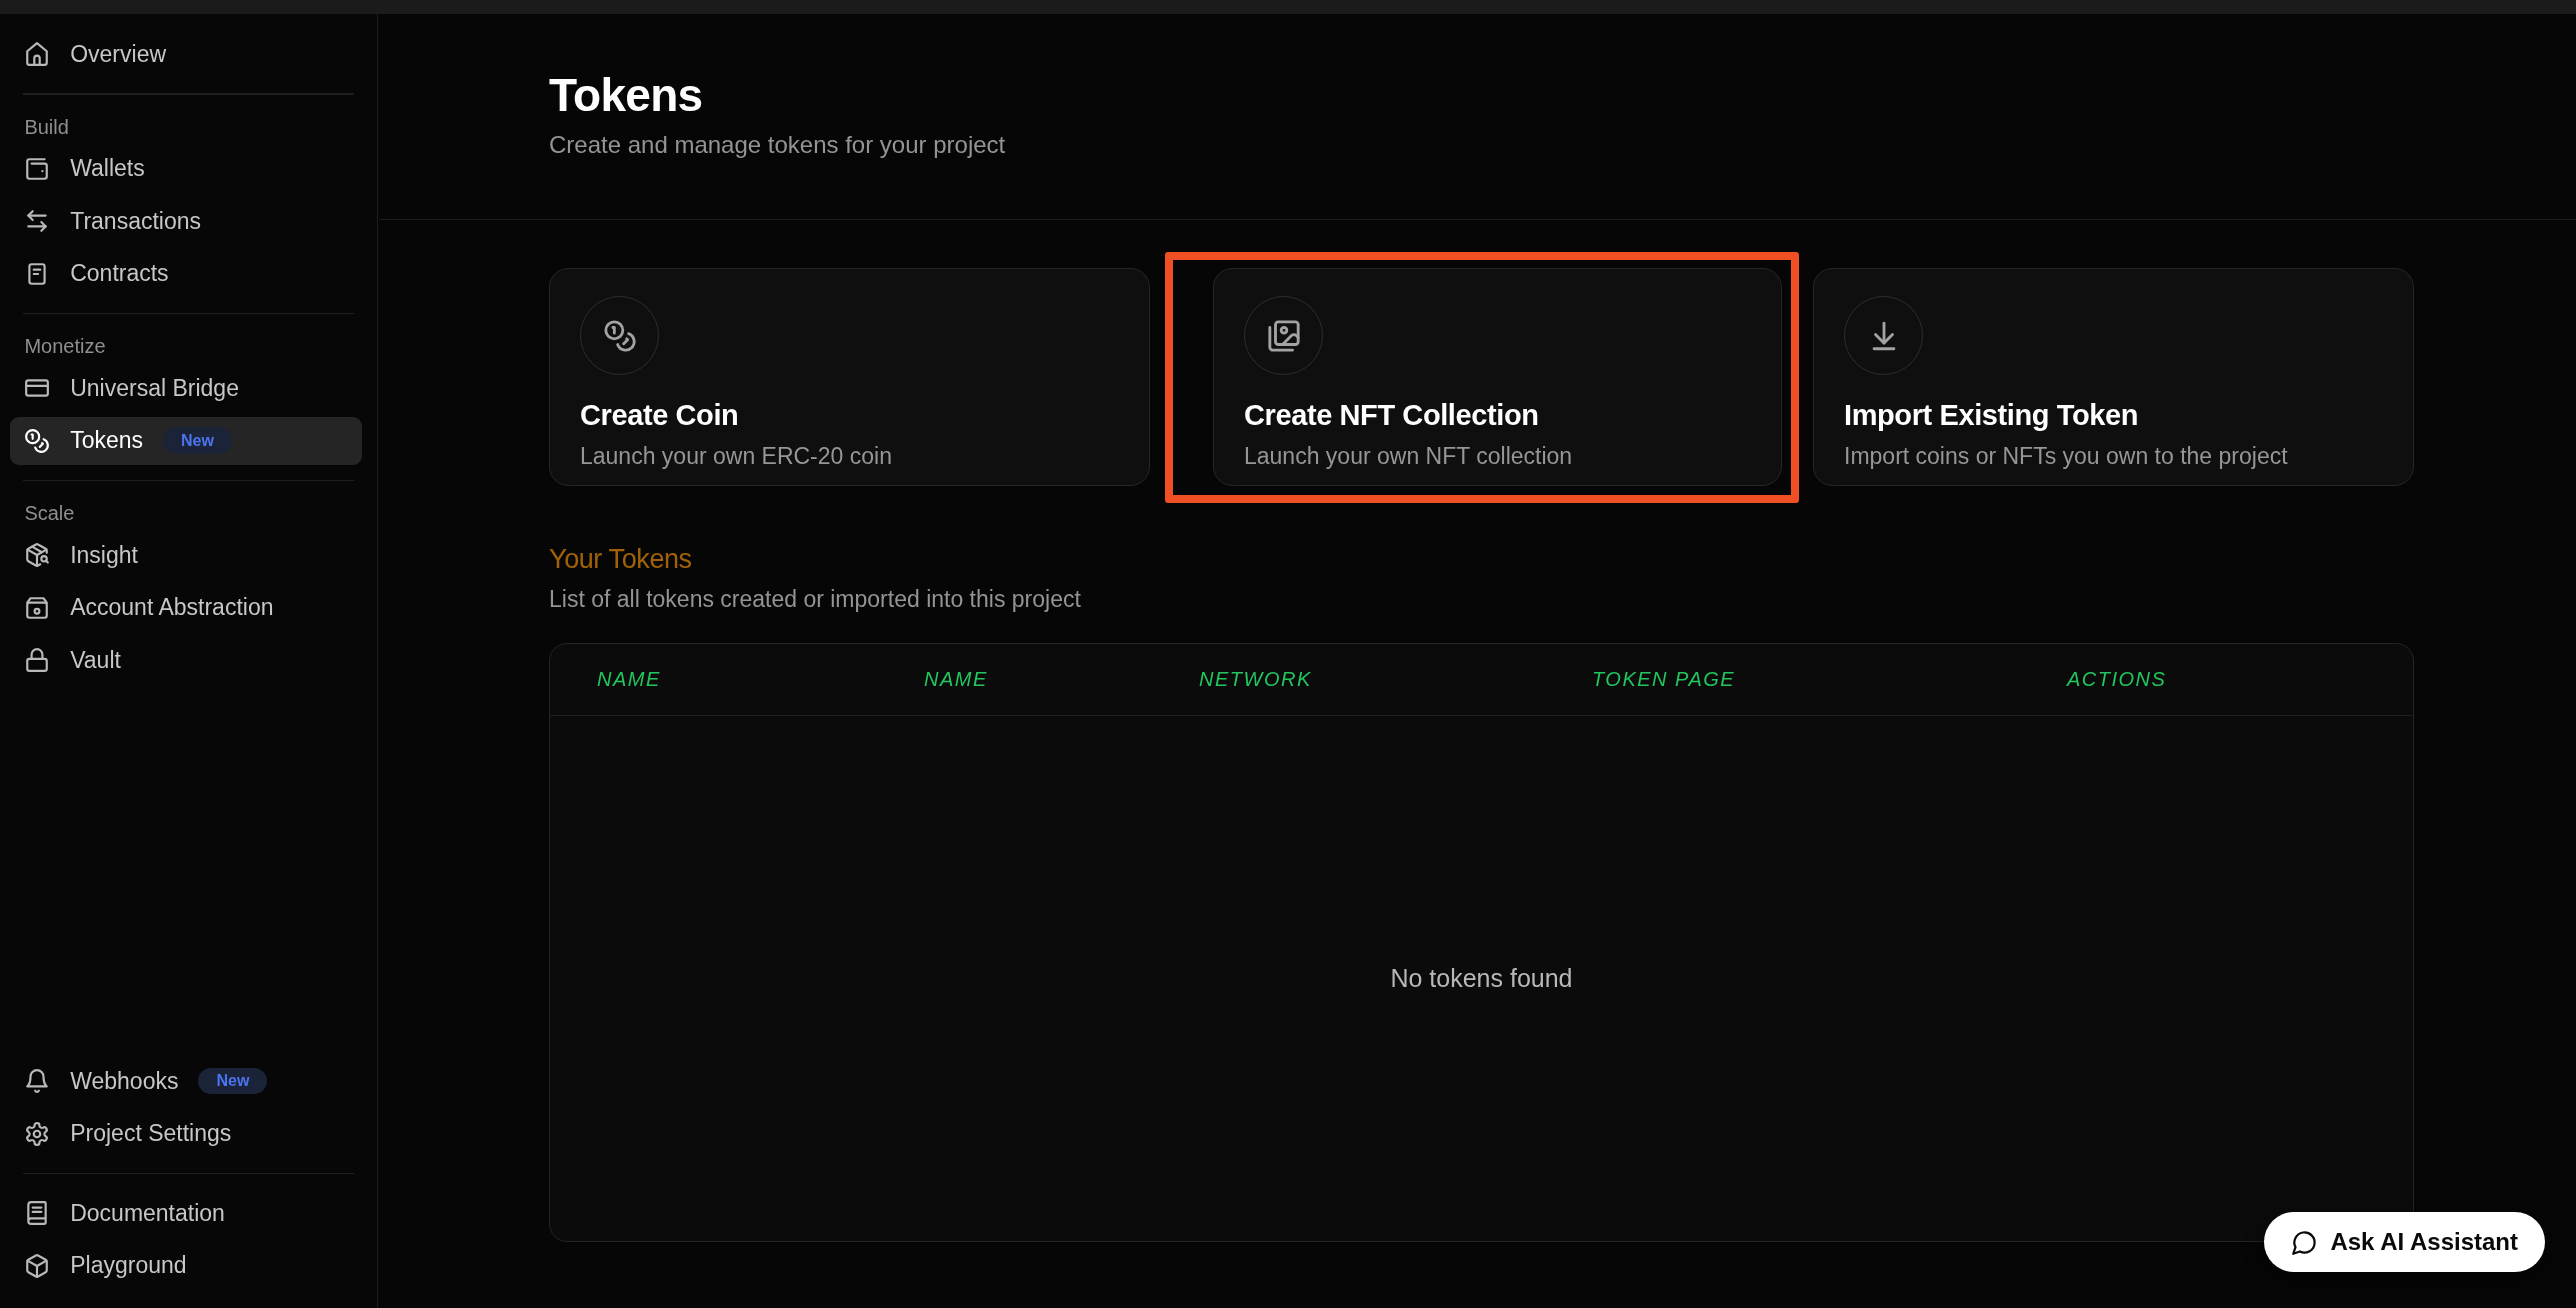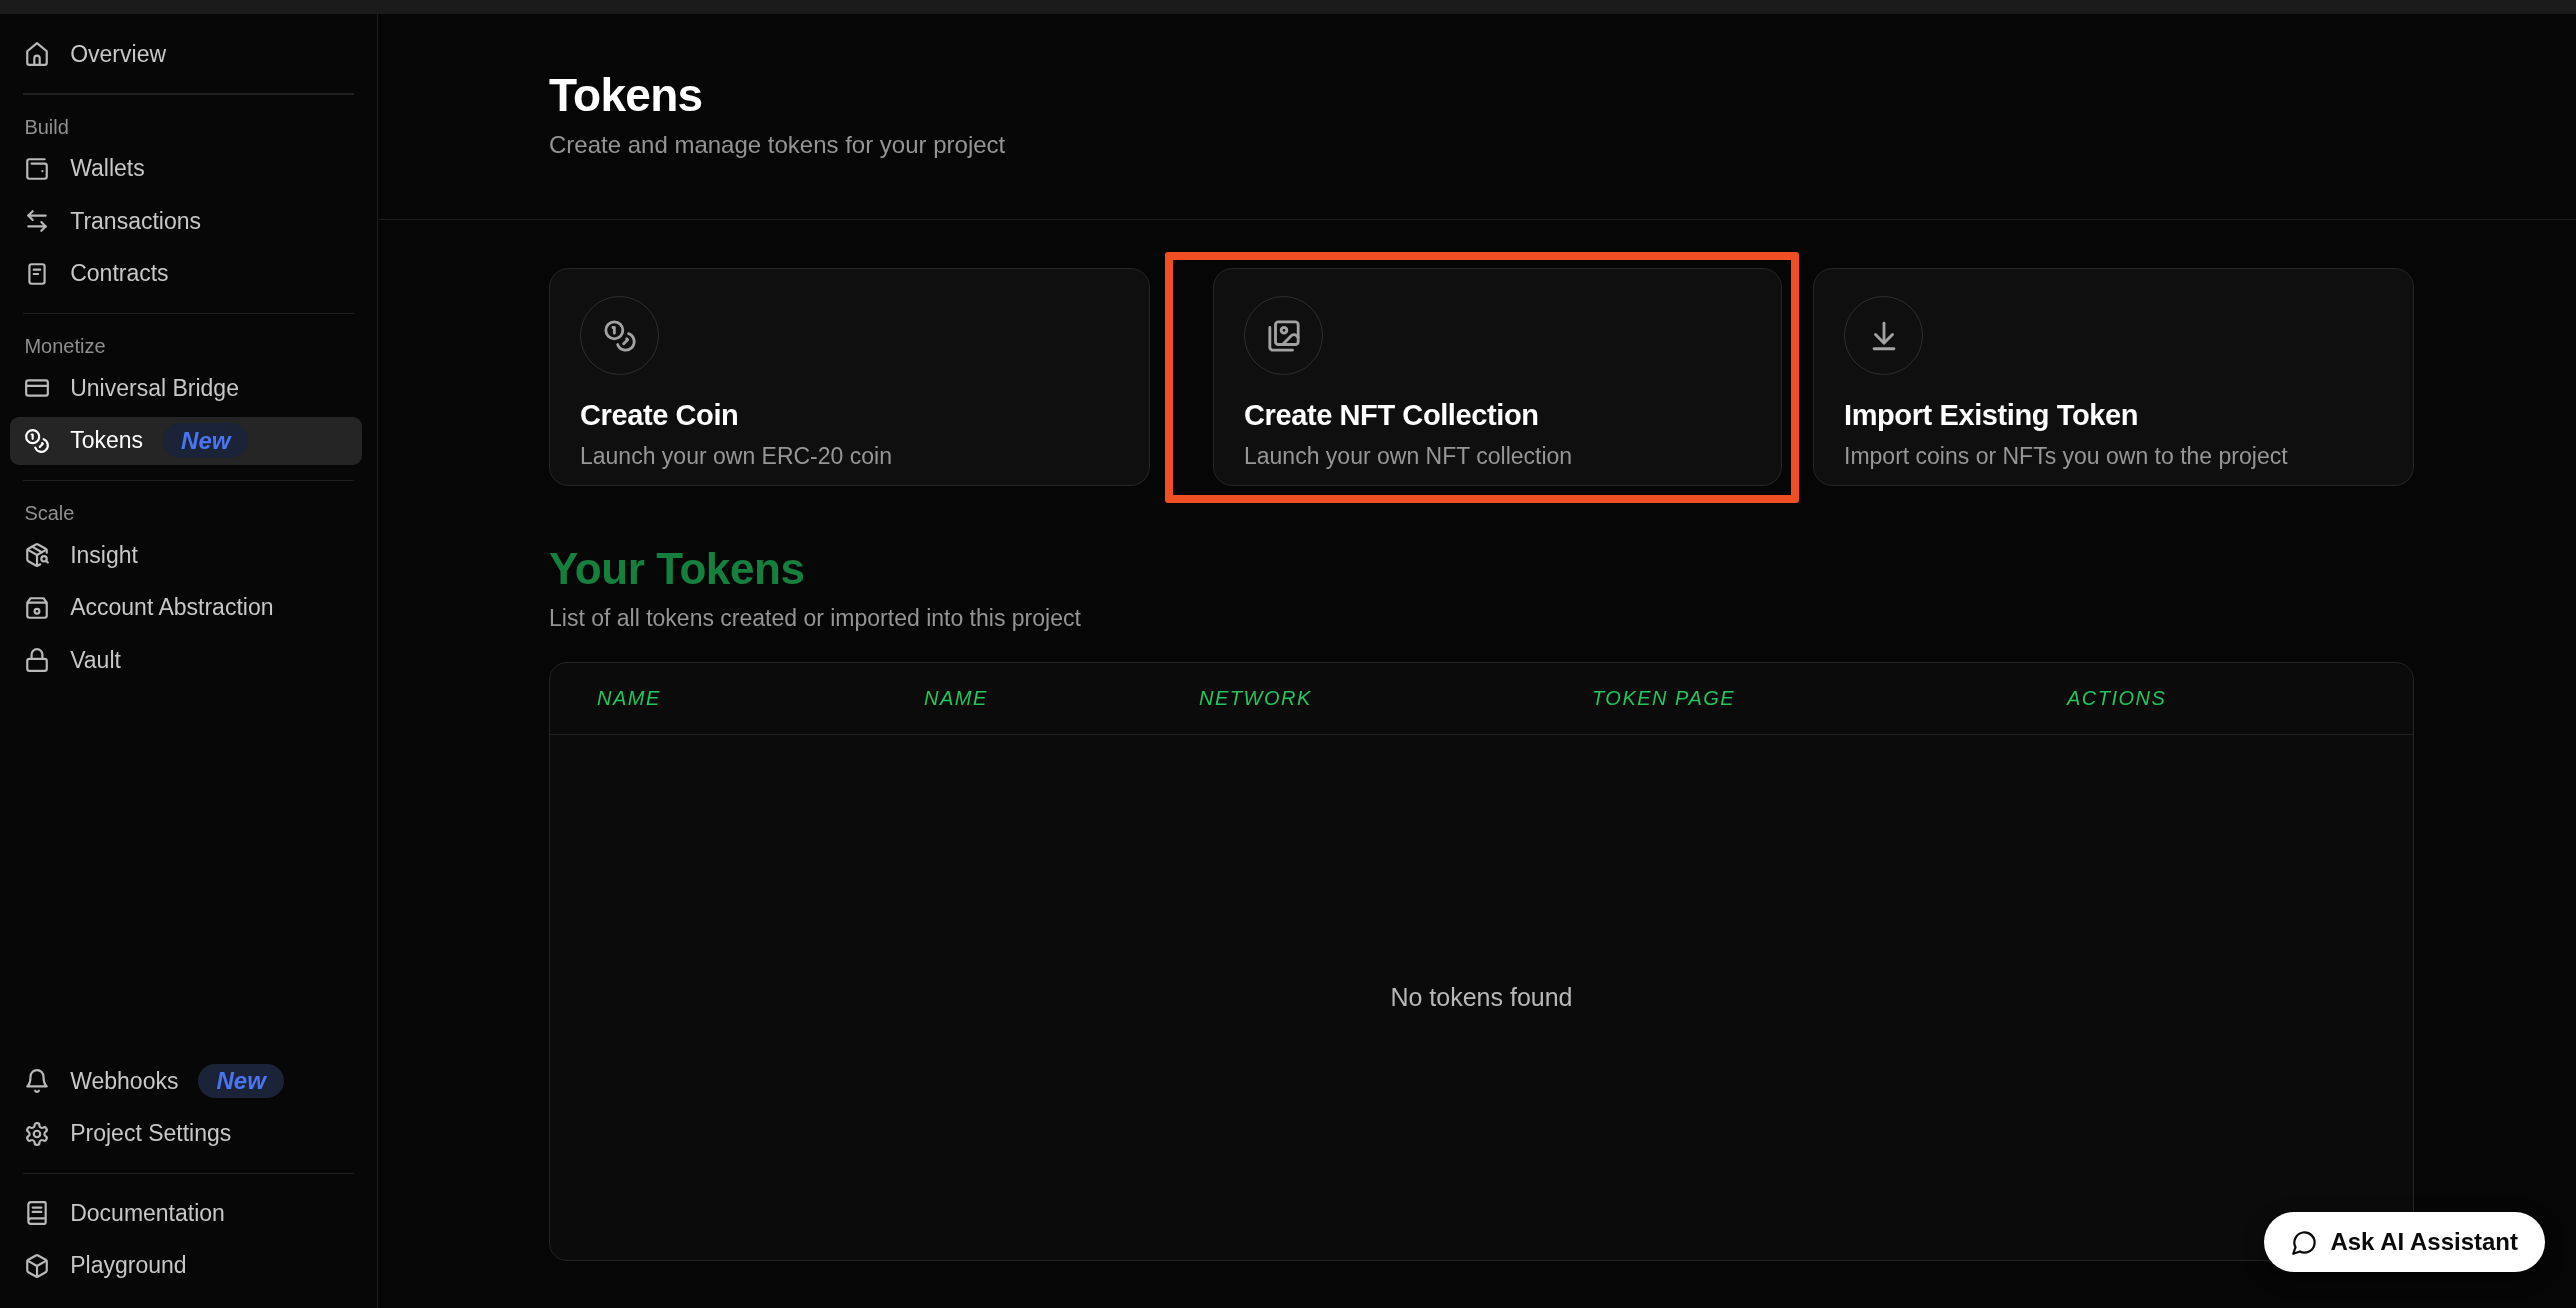--- a/index.html
+++ b/index.html
@@ -14,22 +14,22 @@
   .sidebar { position:absolute; top:13.5px; left:0; bottom:0; width:378px; background:#070707;
     border-right:1.5px solid #1e1e1e; display:flex; flex-direction:column; padding:12px 2px 15px; }
   .nav-item { display:flex; align-items:center; gap:20px; height:48px; margin:4.5px 13.5px 4.5px 8.2px;
     padding-left:14px; border-radius:9px; color:#c7c7c7; font-size:23px; cursor:pointer; text-decoration:none; }
   .nav-item .icn { width:26px; height:26px; flex:0 0 26px; color:#b9b9b9; display:flex; }
   .nav-item .icn svg { width:26px; height:26px; }
   .nav-item.active { background:#252525; color:#ffffff; }
   .nav-item.active .icn { color:#ffffff; }
   .section-label { font-size:20px; color:#8f8f8f; font-weight:500; margin:21px 0 6px 22.4px; }
   .side-divider { height:1.5px; background:#1f1f1f; margin:15px 21px; }
-  .badge { background:#1a2337; color:#4b74f0; font-size:24px; font-weight:600;
-    padding:5.2px 18px; border-radius:747px; line-height:1;font-style:italic; }
+  .badge { background:#1a2337; color:#4b74f0; font-size:16px; font-weight:600;
+    padding:5.2px 18px; border-radius:747px; line-height:1; }
   .nav-bottom { margin-top:auto; }
 
   
   .main { position:absolute; top:13.5px; left:379px; right:0; bottom:0; background:#060606;
     padding-left:170px; }
   .page-header { margin-left:-170px; padding:58px 0 60px 170px; border-bottom:1.5px solid #1d1d1d; }
   .page-header h1 { color:#fff; font-size:46px; font-weight:700; letter-spacing:-0.7px; line-height:1; }
   .page-header p { color:#949494; font-size:24px; margin-top:13.5px; }
 
   .content { width:1865px; }
@@ -40,21 +40,21 @@
     padding:27px 30px; cursor:pointer; position:relative; }
   .icon-circle { width:79px; height:79px; border:1.5px solid #2e2e2e; border-radius:50%;
     display:flex; align-items:center; justify-content:center; color:#a3a3a3; }
   .icon-circle svg { width:34px; height:34px; }
   .card h3 { color:#fff; font-size:29px; font-weight:700; letter-spacing:-0.4px; margin-top:24px; }
   .card p { color:#969696; font-size:23px; margin-top:10.5px; }
   .highlight-box { position:absolute; inset:-16.5px; border:8.2px solid #f04e23; border-radius:3px;
     pointer-events:none; z-index:5; }
 
   .your-tokens { margin-top:58px; }
-  .your-tokens h2 { color:#15803d; font-size:44px; font-weight:700; letter-spacing:-0.4px; }
+  .your-tokens h2 { color:#a16207; font-size:27px; font-weight:400; letter-spacing:-0.4px; }
   .your-tokens > p { color:#949494; font-size:23px; margin-top:10.5px; }
 
   .table { margin-top:30px; border:1.5px solid #252525; border-radius:18px; background:#0b0b0b;
     overflow:hidden; }
   .thead { display:grid; grid-template-columns:327px 275px 393px 475px 1fr; align-items:center;
     height:72px; padding-left:47px; border-bottom:1.5px solid #1f1f1f; }
   .th { color:#22c55e; font-size:20px; font-weight:500; letter-spacing:1.5px;font-style:italic; }
   .tbody { height:525px; display:flex; align-items:center; justify-content:center; }
   .empty-text { color:#b8b8b8; font-size:25px; }
 

